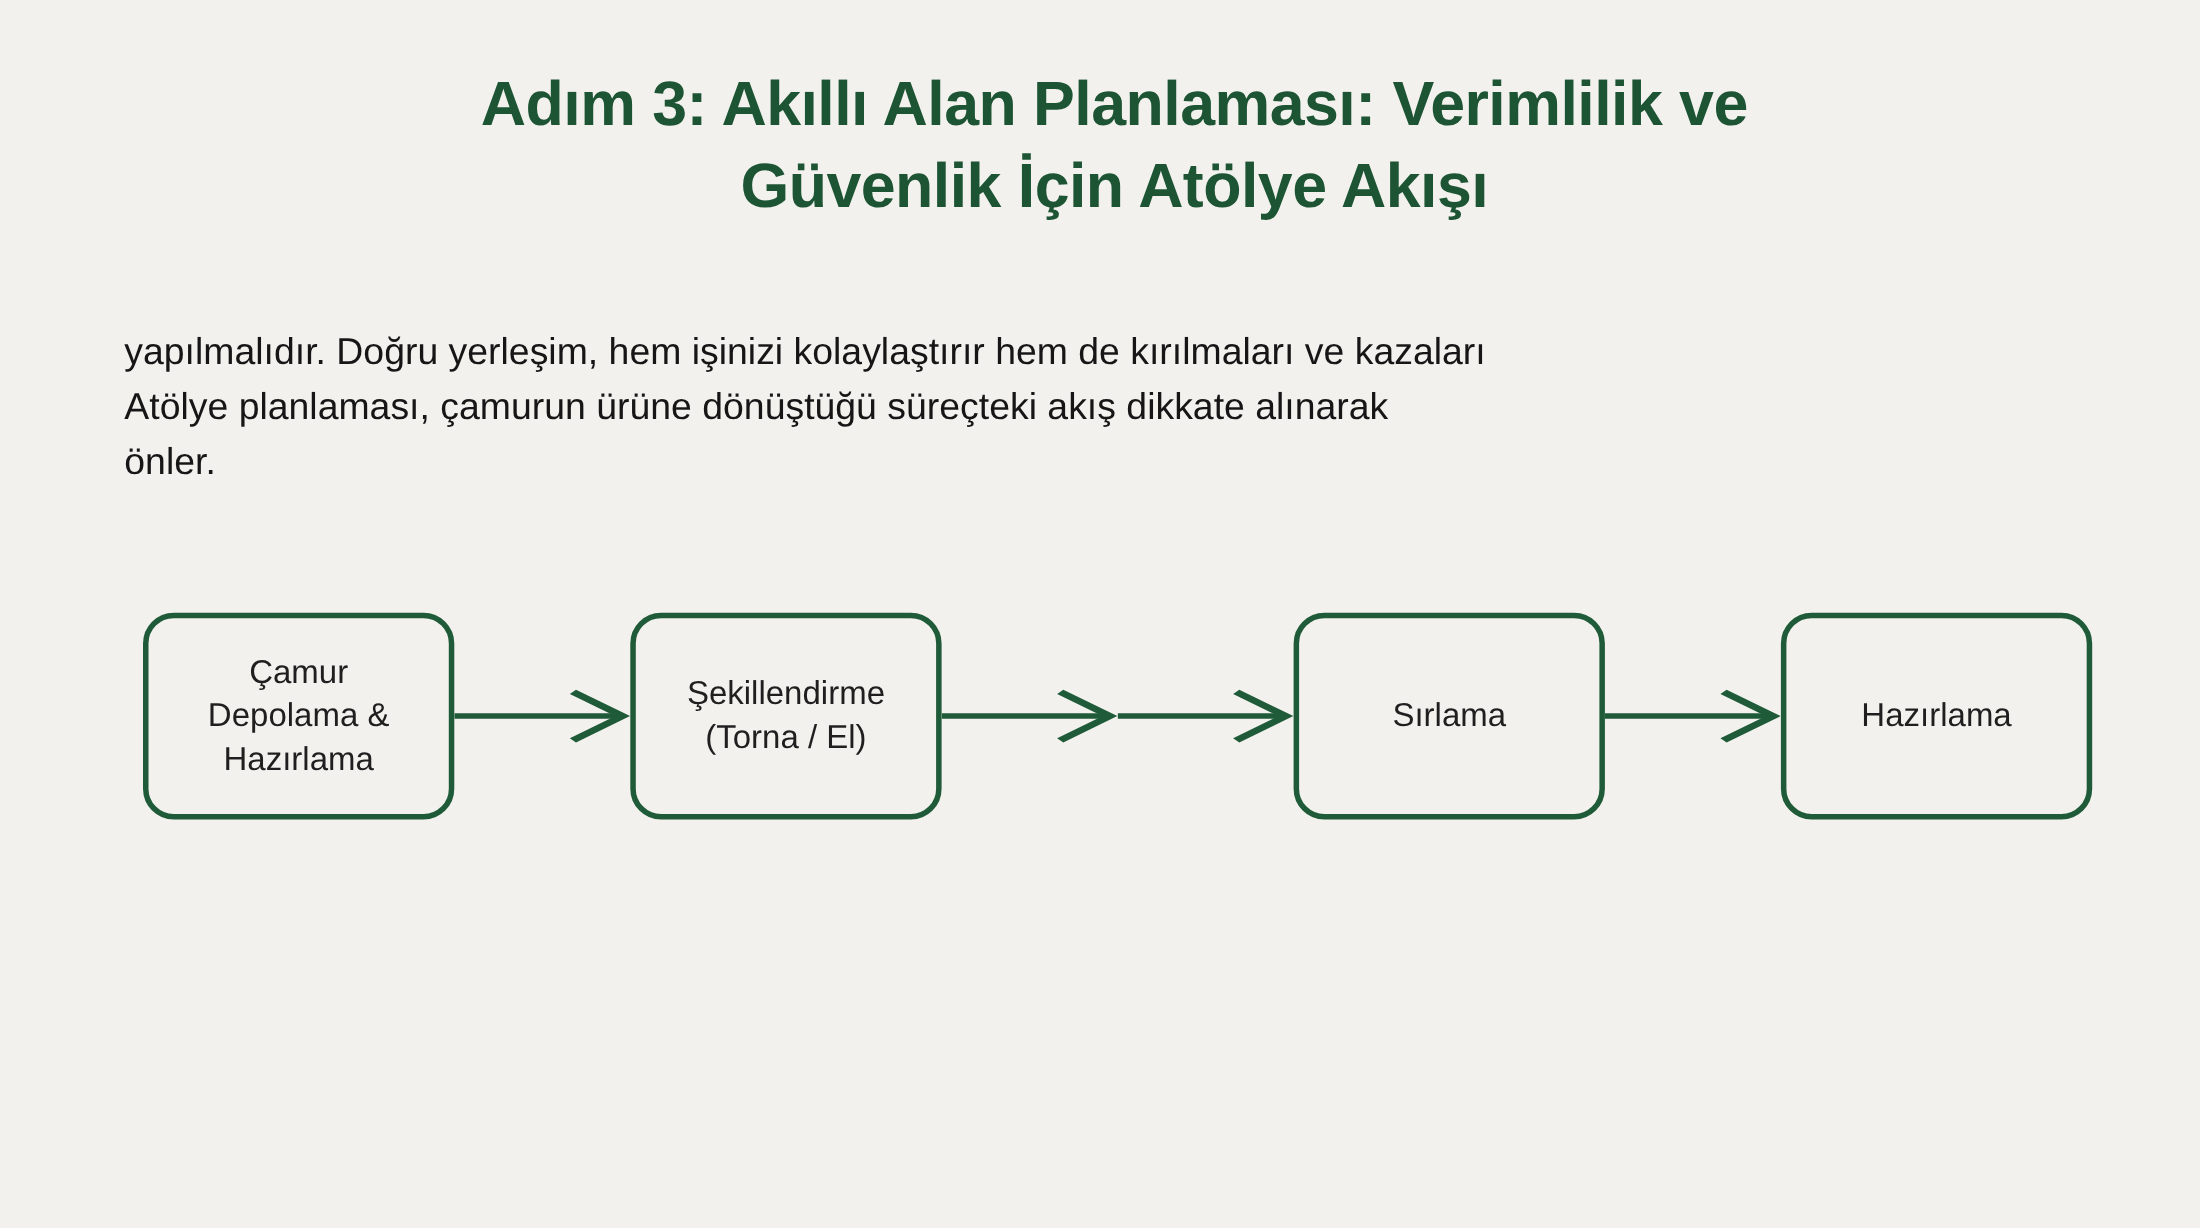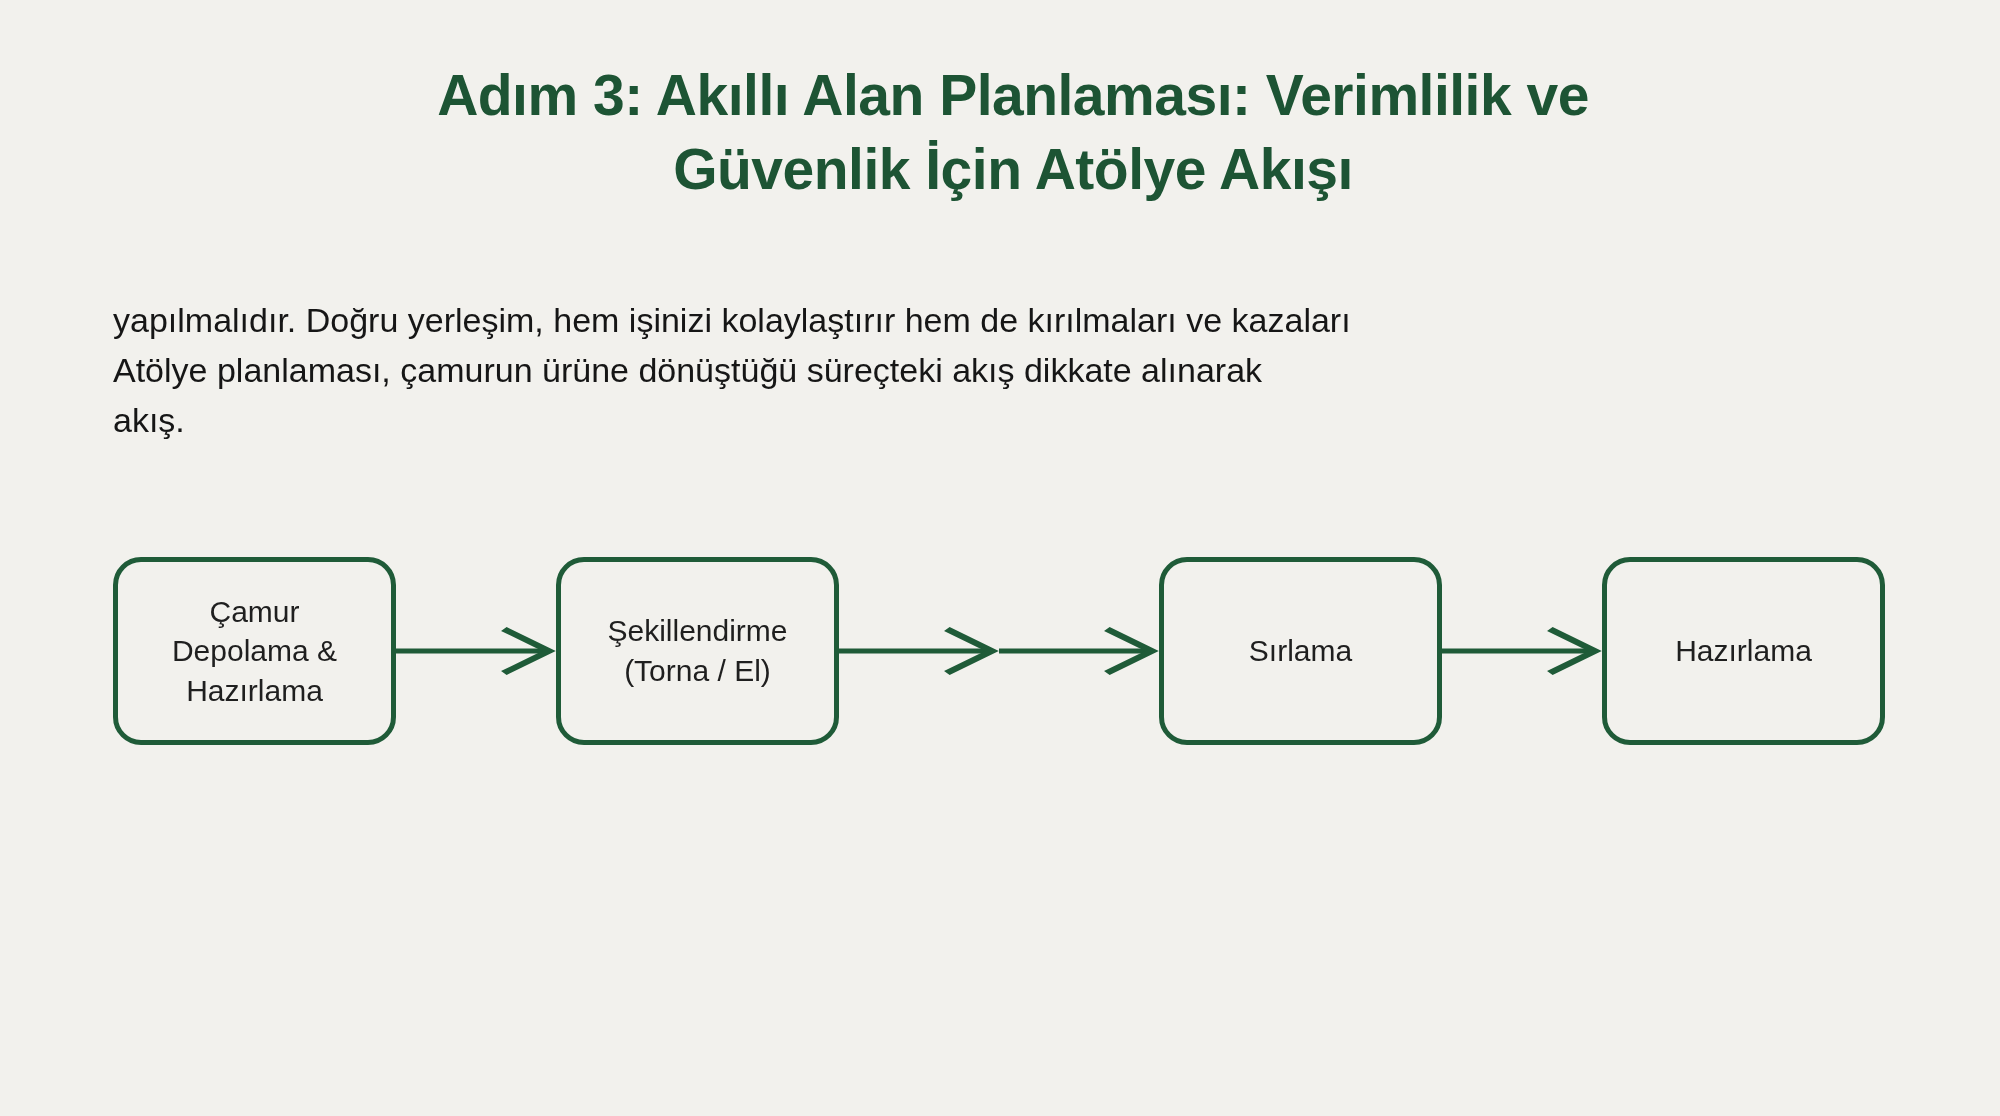--- a/index.html
+++ b/index.html
@@ -37,21 +37,21 @@
     top:296px;
     width:1760px;
     color:var(--body-text);
     font-size:34px;
     font-weight:400;
     line-height:1.47;
   }
   .intro span{display:block;}
   .flow{
     position:absolute;
-    left:113px;
+    left:130px;
     top:557px;
     width:1772px;
     height:188px;
     display:flex;
     align-items:stretch;
     justify-content:space-between;
   }
   .flow-box{
     flex:0 0 283px;
     height:188px;
@@ -94,21 +94,21 @@
 <div class="canvas">
 
   <h1 class="title">
     <span>Adım 3: Akıllı Alan Planlaması: Verimlilik ve</span>
     <span>Güvenlik İçin Atölye Akışı</span>
   </h1>
 
   <p class="intro">
     <span>yapılmalıdır. Doğru yerleşim, hem işinizi kolaylaştırır hem de kırılmaları ve kazaları</span>
     <span>Atölye planlaması, çamurun ürüne dönüştüğü süreçteki akış dikkate alınarak</span>
-    <span>akış.</span>
+    <span>önler.</span>
   </p>
 
   <div class="flow">
 
     <div class="flow-box">
       <span class="label">Çamur
 Depolama &amp;
 Hazırlama</span>
     </div>
 

